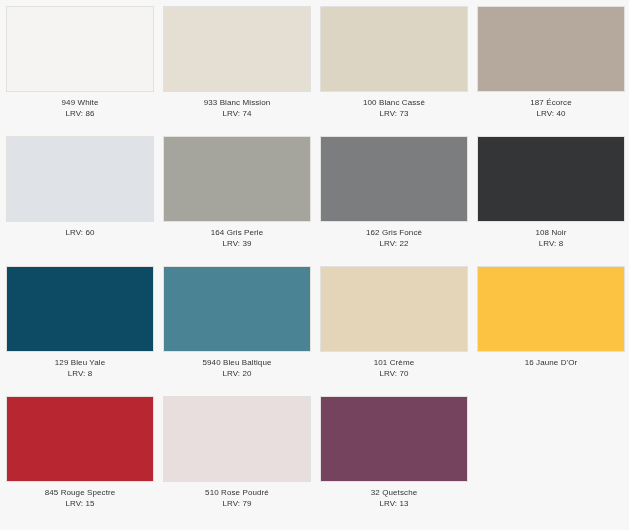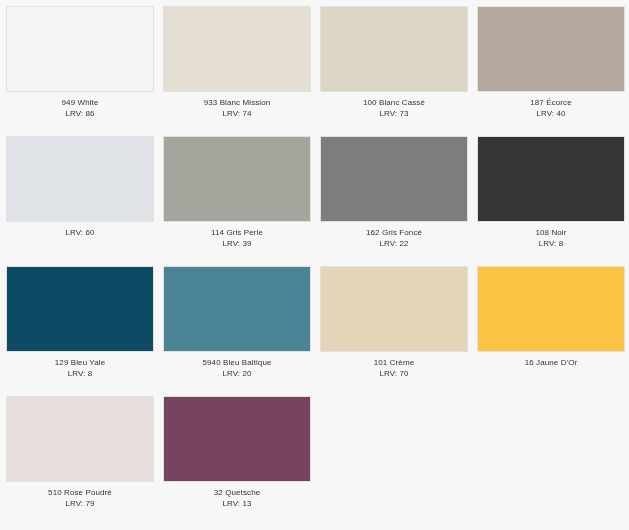--- a/index.html
+++ b/index.html
@@ -88,21 +88,21 @@
     </div>
     <div class="swatch-cell">
       <div class="swatch-chip" style="background: rgb(223, 227, 231); border-color: rgb(227, 225, 222);"></div>
       <div class="swatch-caption" style="color: rgb(51, 51, 51);">
         <span class="swatch-lrv">LRV: 60</span>
       </div>
     </div>
     <div class="swatch-cell">
       <div class="swatch-chip" style="background: rgb(165, 165, 157); border-color: rgb(227, 225, 222);"></div>
       <div class="swatch-caption" style="color: rgb(51, 51, 51);">
-        <span class="swatch-name">114 Gris Perle</span>
+        <span class="swatch-name">164 Gris Perle</span>
         <span class="swatch-lrv">LRV: 39</span>
       </div>
     </div>
     <div class="swatch-cell">
       <div class="swatch-chip" style="background: rgb(124, 125, 127); border-color: rgb(227, 225, 222);"></div>
       <div class="swatch-caption" style="color: rgb(51, 51, 51);">
         <span class="swatch-name">162 Gris Foncé</span>
         <span class="swatch-lrv">LRV: 22</span>
       </div>
     </div>
@@ -134,20 +134,27 @@
         <span class="swatch-lrv">LRV: 70</span>
       </div>
     </div>
     <div class="swatch-cell">
       <div class="swatch-chip" style="background: rgb(252, 194, 66); border-color: rgb(227, 225, 222);"></div>
       <div class="swatch-caption" style="color: rgb(51, 51, 51);">
         <span class="swatch-name">16 Jaune D'Or</span>
       </div>
     </div>
     <div class="swatch-cell">
+      <div class="swatch-chip" style="background: rgb(184, 38, 50); border-color: rgb(227, 225, 222);"></div>
+      <div class="swatch-caption" style="color: rgb(51, 51, 51);">
+        <span class="swatch-name">845 Rouge Spectre</span>
+        <span class="swatch-lrv">LRV: 15</span>
+      </div>
+    </div>
+    <div class="swatch-cell">
       <div class="swatch-chip" style="background: rgb(231, 222, 221); border-color: rgb(227, 225, 222);"></div>
       <div class="swatch-caption" style="color: rgb(51, 51, 51);">
         <span class="swatch-name">510 Rose Poudré</span>
         <span class="swatch-lrv">LRV: 79</span>
       </div>
     </div>
     <div class="swatch-cell">
       <div class="swatch-chip" style="background: rgb(118, 67, 95); border-color: rgb(227, 225, 222);"></div>
       <div class="swatch-caption" style="color: rgb(51, 51, 51);">
         <span class="swatch-name">32 Quetsche</span>

